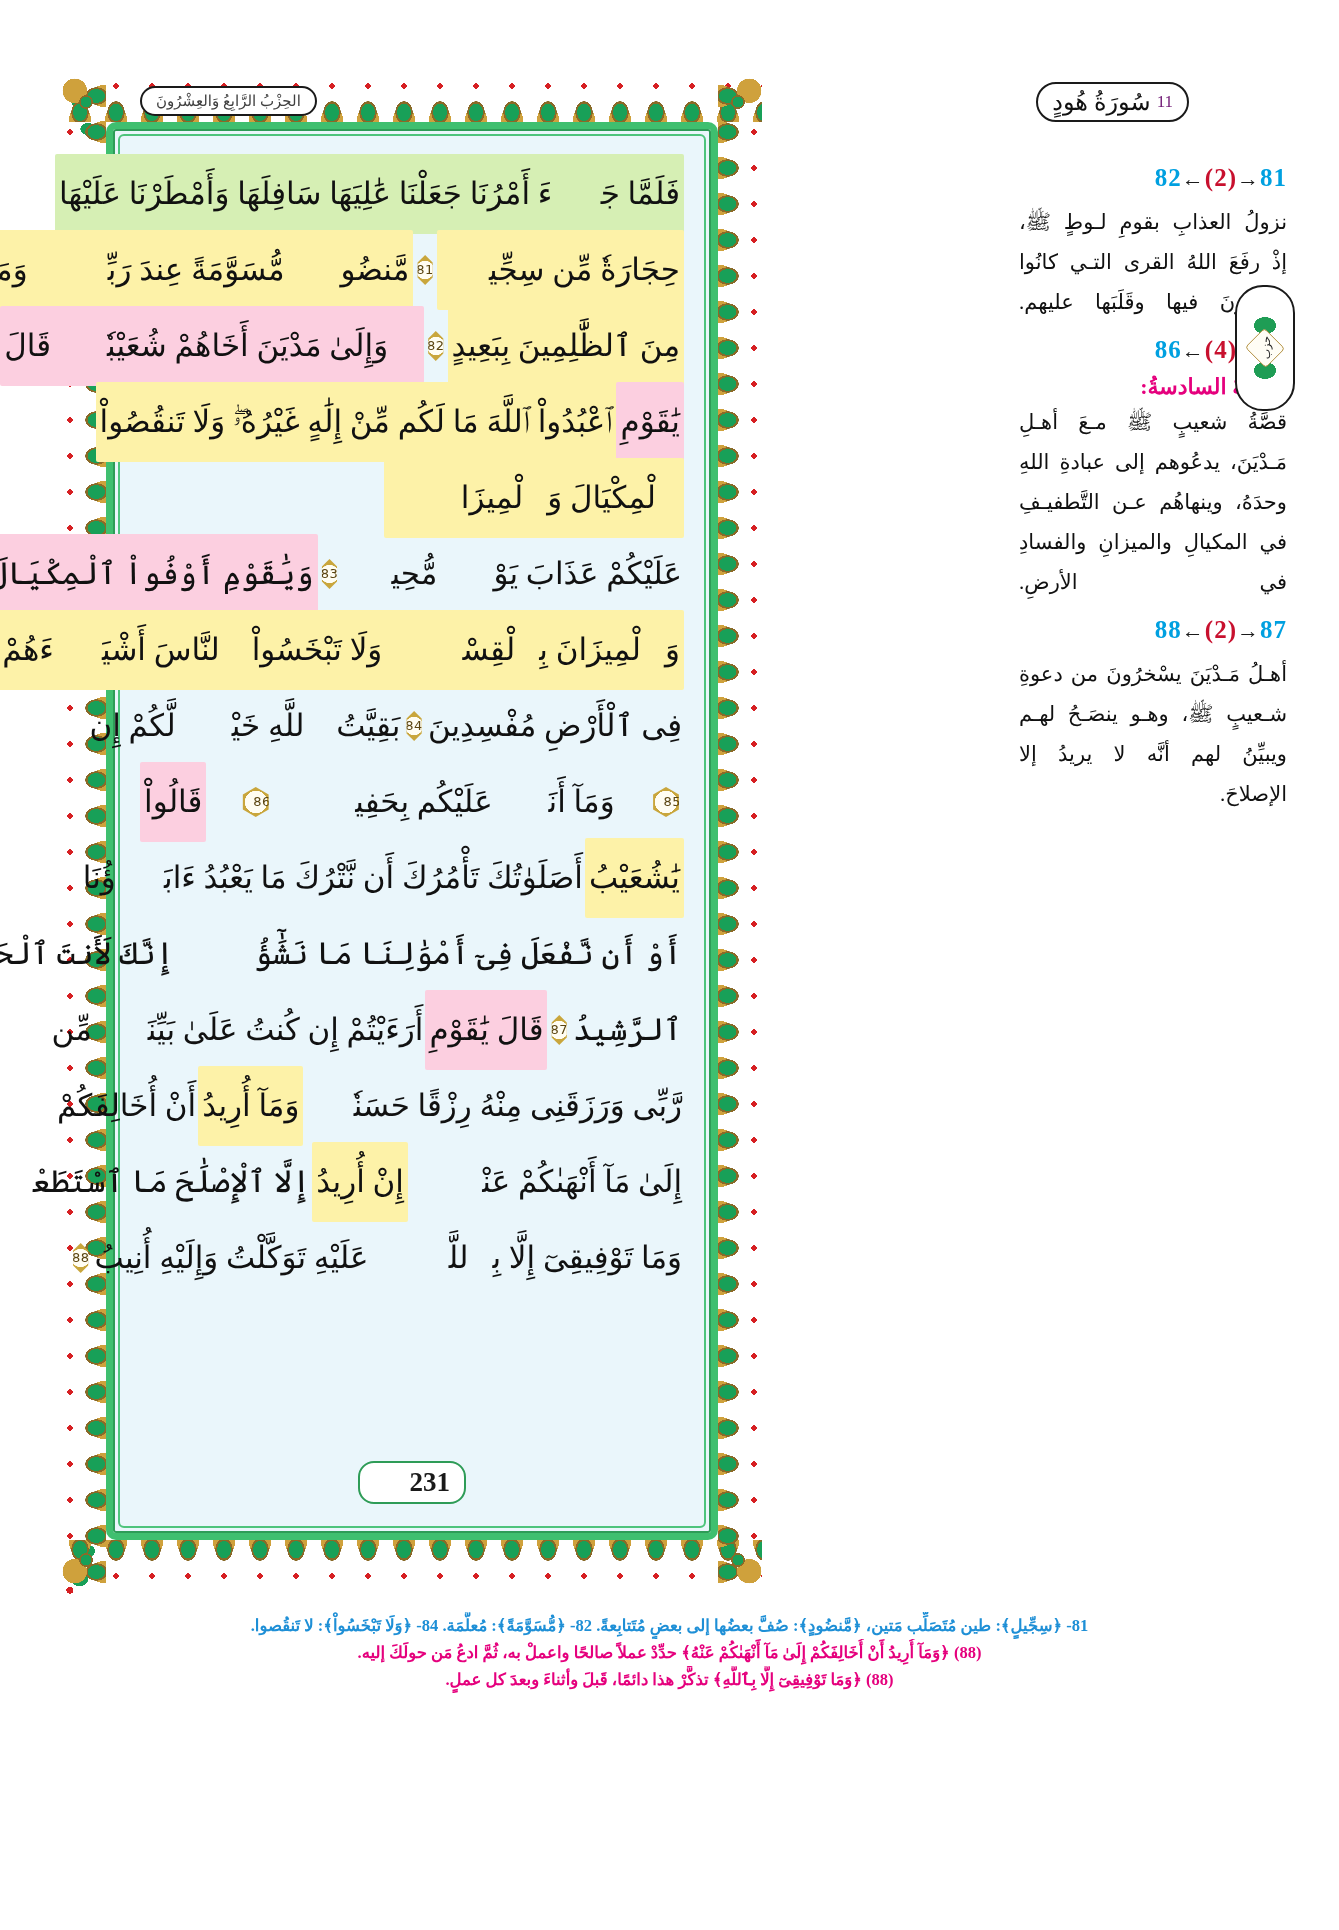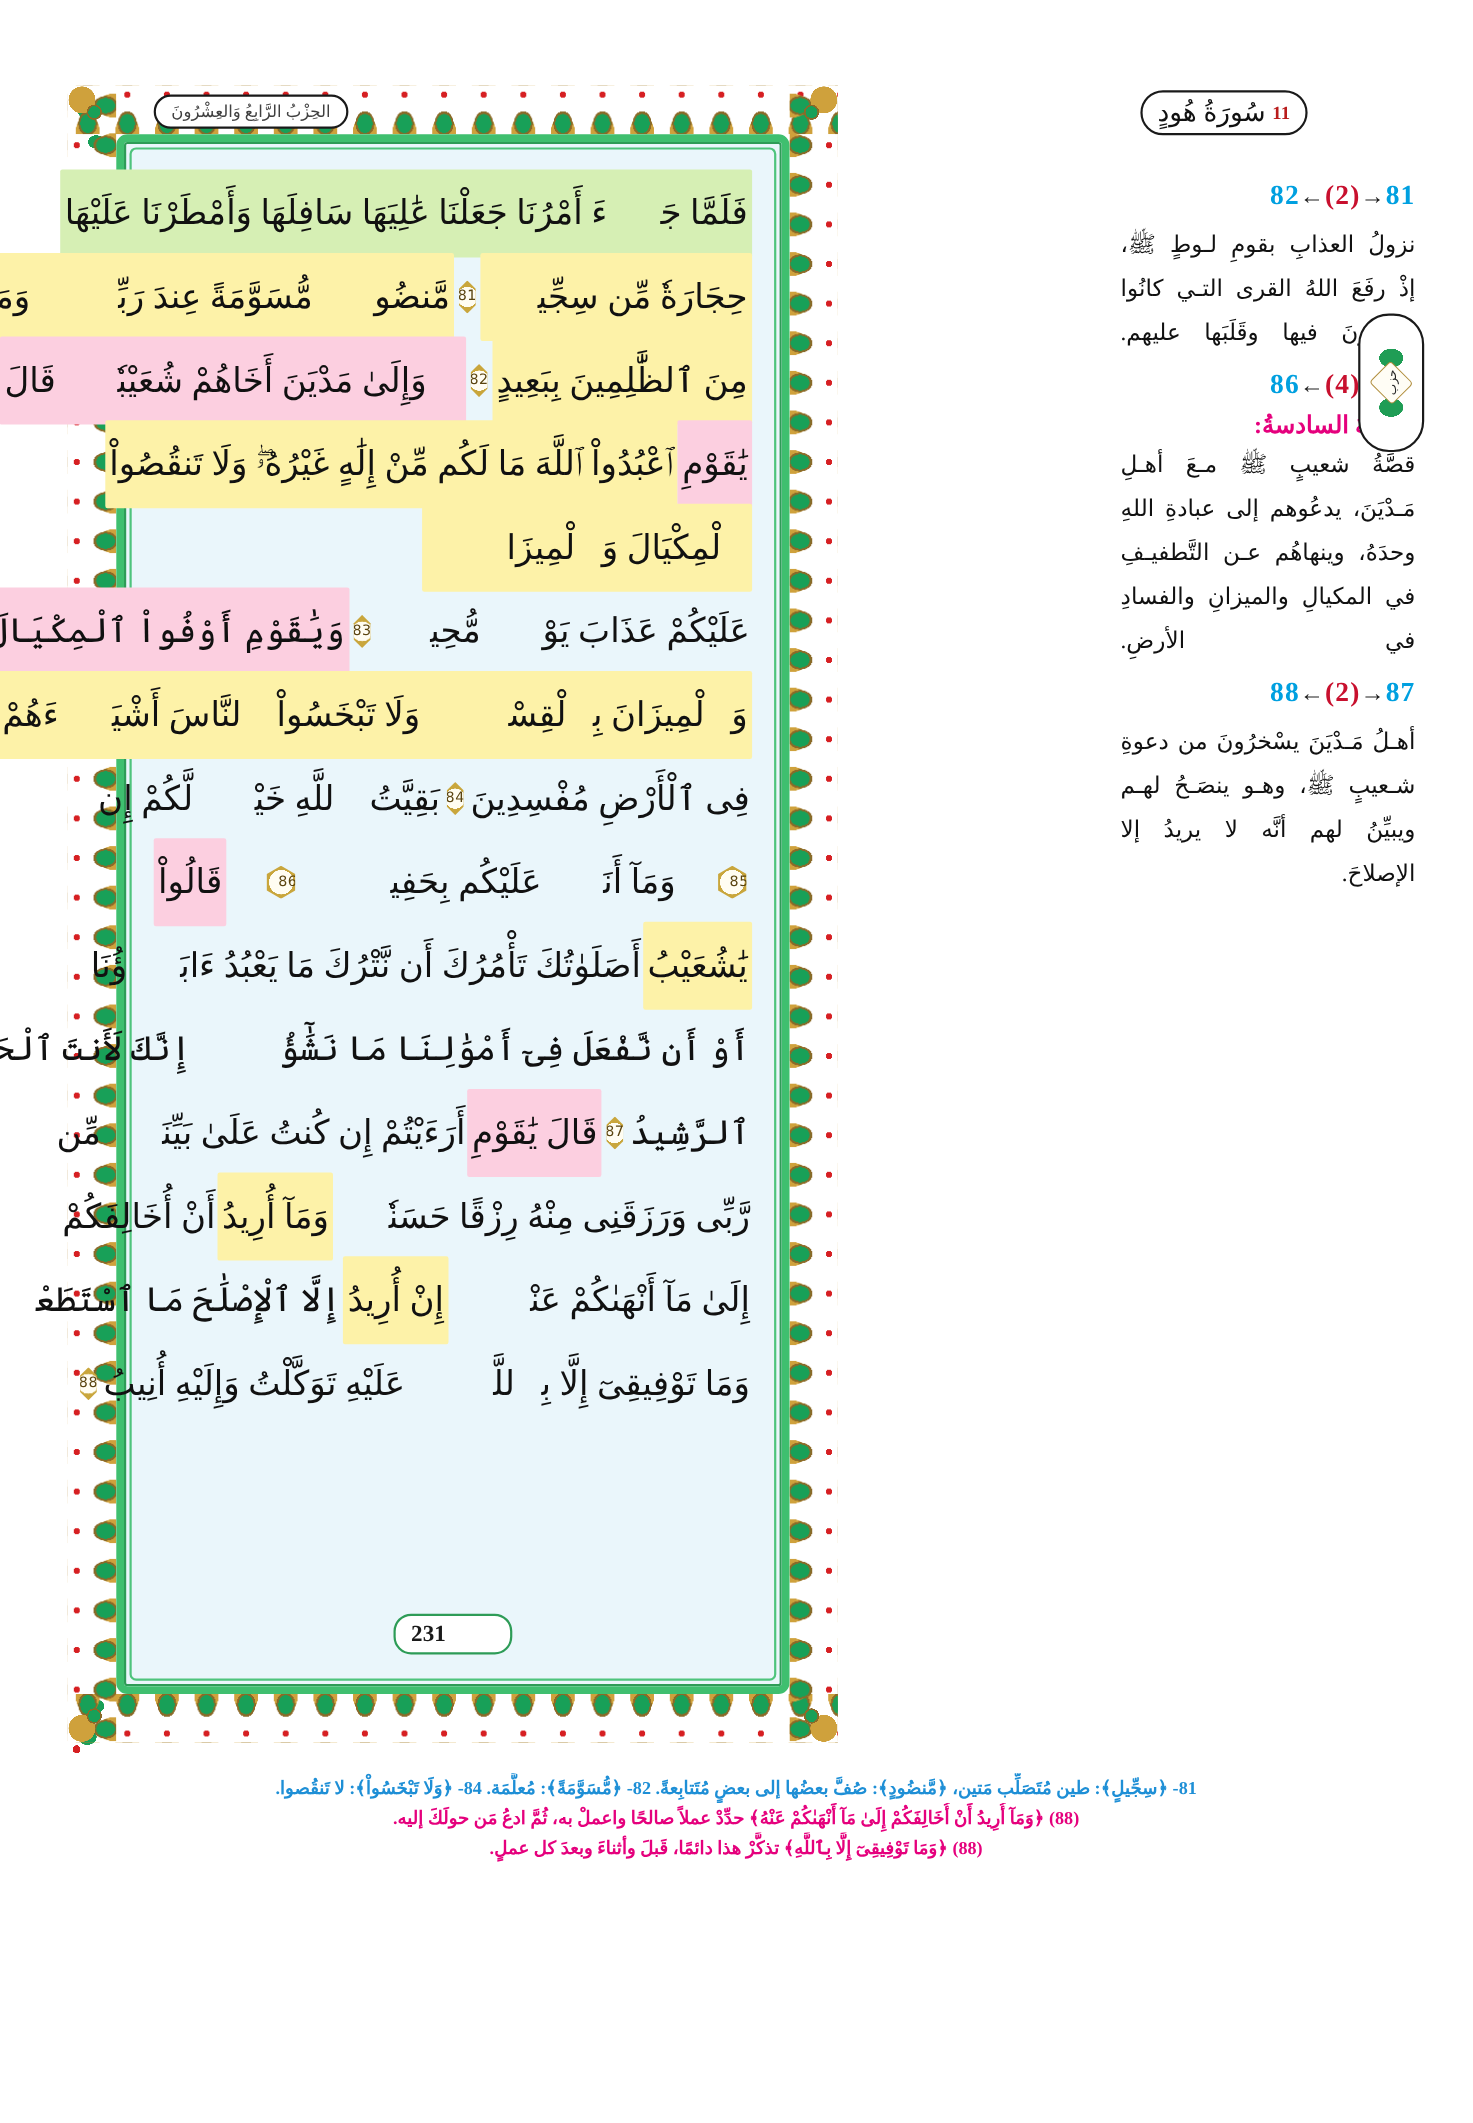--- a/index.html
+++ b/index.html
@@ -165,24 +165,24 @@
     position: absolute;
     left: 50%;
     bottom: 22px;
     transform: translateX(-50%);
     min-width: 76px;
     padding: 4px 14px;
     background: #ffffff;
     border: 2px solid #2e9c57;
     border-radius: 16px;
     font-family: "Liberation Serif", serif;
-    font-size: 21px;
+    font-size: 27px;
     font-weight: bold;
     color: #1a1a1a;
-    text-align: left;
+    text-align: right;
     z-index: 6;
     margin-top: 36px;
   }
 
   
   .cartouche {
     position: absolute;
     background: #ffffff;
     border: 2px solid #1a1a1a;
     border-radius: 22px;
@@ -200,22 +200,22 @@
     color: #404040;
   }
   .cartouche-surah {
     right: 150px; top: 82px;
     font-size: 24px;
     color: #111;
   }
   .surah-num {
     font-family: "Liberation Serif", serif;
     font-size: 17px;
-    color: #b91c1c;
-    font-weight: bold;
+    color: #701a75;
+    font-weight: normal;
   }
 
   
   .hizb-medallion {
     position: absolute;
     right: 44px;
     top: 285px;
     width: 56px;
     height: 122px;
     background: #ffffff;

